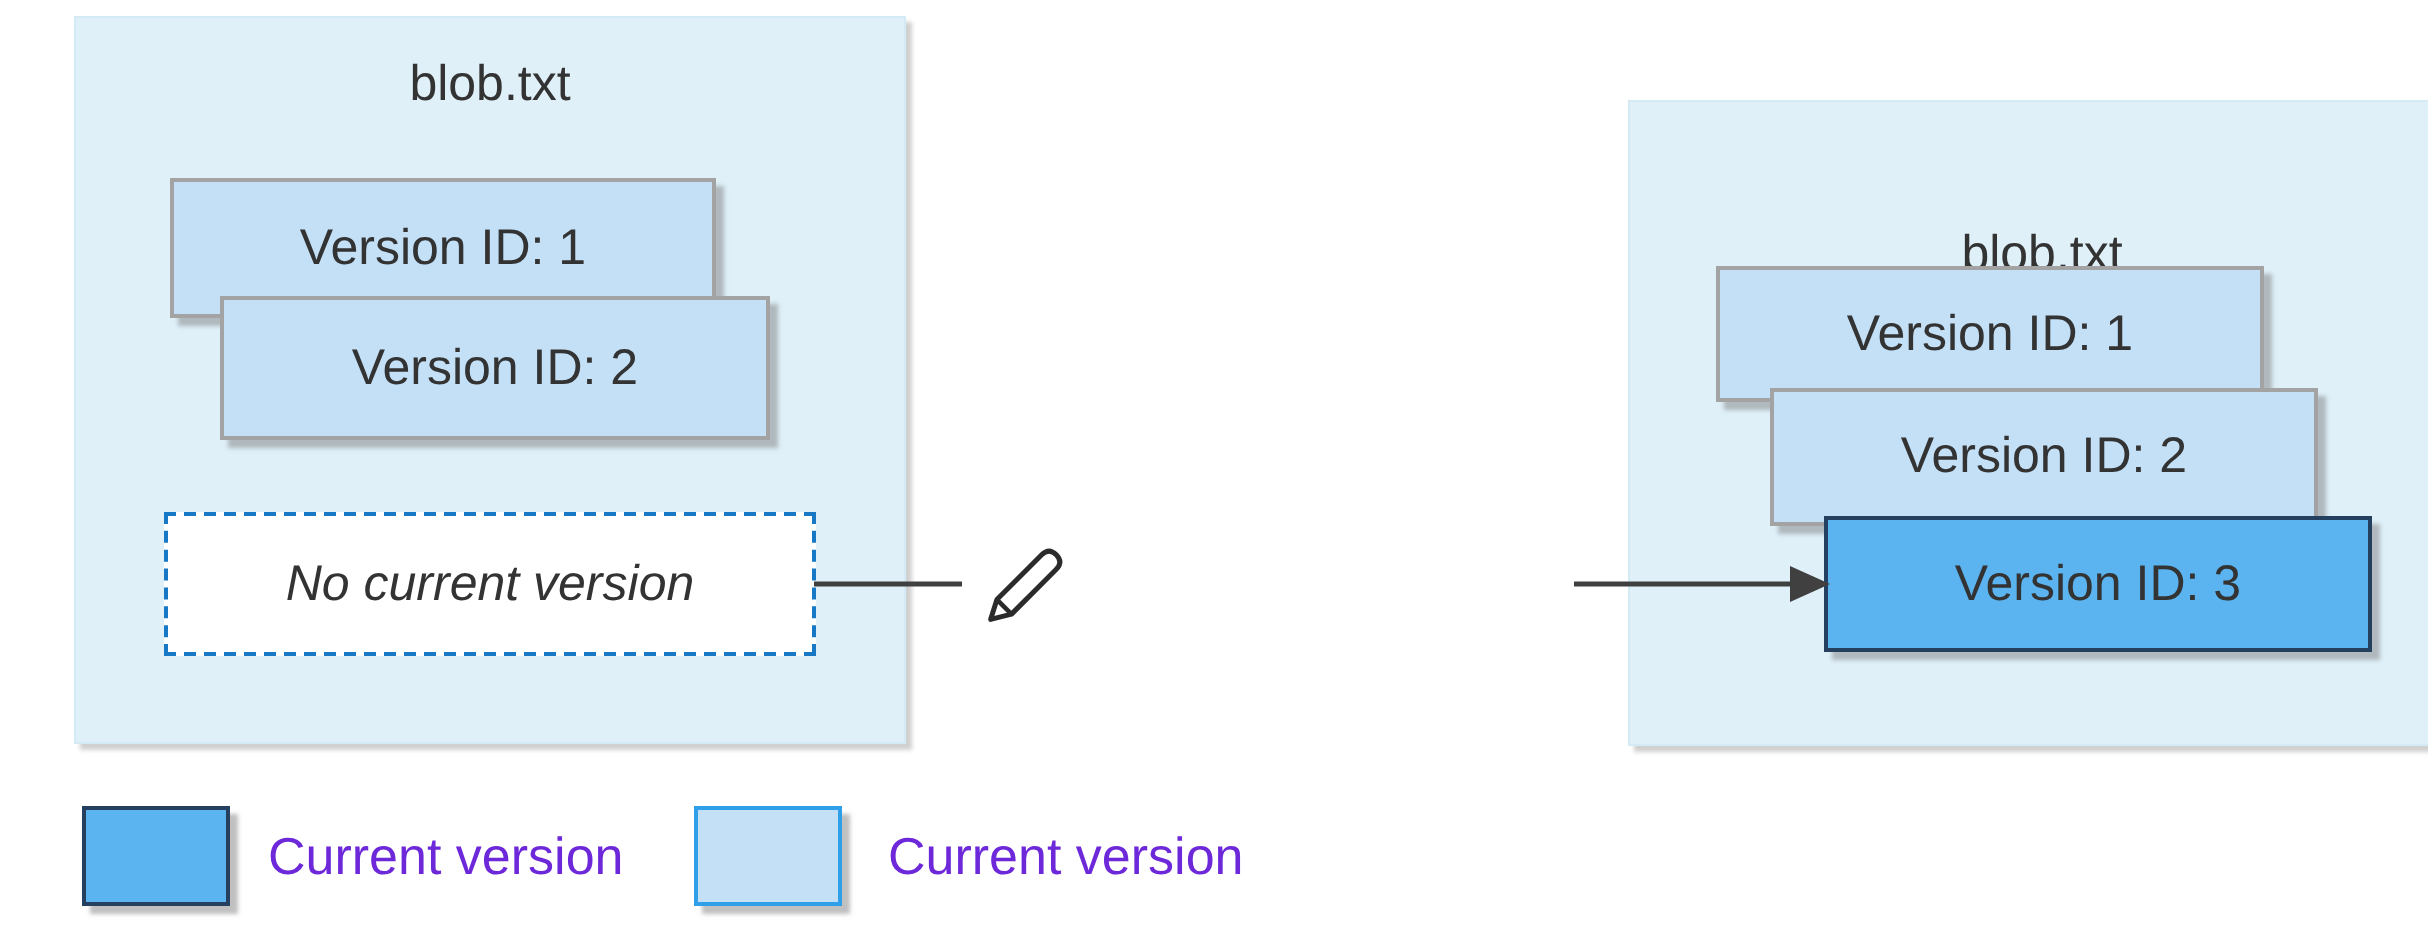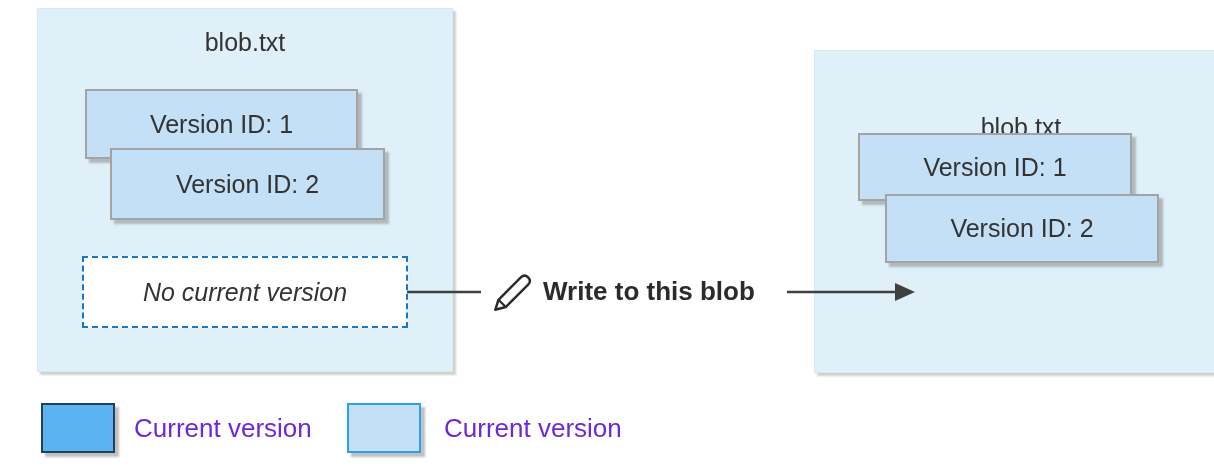--- a/index.html
+++ b/index.html
@@ -113,36 +113,38 @@
   </div>
 
   <div class="container" style="left:785px; top:50px; width:414px; height:323px;">
     <div class="container-title" style="top:62px;">blob.txt</div>
     <div class="vbox previous" style="left:43px; top:82px; width:274px; height:68px;">
       <span>Version ID: 1</span>
     </div>
     <div class="vbox previous" style="left:70px; top:143px; width:274px; height:69px;">
       <span>Version ID: 2</span>
     </div>
+    <div class="vbox current" style="left:97px; top:207px; width:274px; height:68px;">
+      <span>Version ID: 3</span>
+    </div>
   </div>
 
   <svg class="connector-svg">
     <line x1="378" y1="292" x2="452" y2="292" stroke="#404040" stroke-width="2.5"></line>
     <line x1="758" y1="292" x2="868" y2="292" stroke="#404040" stroke-width="2.5"></line>
     <polygon points="866,283 886,292 866,301" fill="#404040"></polygon>
   </svg>
 
   <div class="pencil-wrap">
     <svg viewBox="0 0 48 48" width="50" height="50">
       <path d="M8 40 L11 30.5 L32.5 9 Q36 5.5 39.5 9 Q43 12.5 39.5 16 L18 37.5 Z" fill="none" stroke="#2B2B2B" stroke-width="2.4" stroke-linejoin="round"></path>
       <path d="M11 30.5 L18 37.5" fill="none" stroke="#2B2B2B" stroke-width="2.2"></path>
     </svg>
   </div>
 
-  <div class="action-label">Write to this blob</div>
 
   <div>
     <div class="legend-swatch current" style="left:12px; top:403px;"></div>
     <div class="legend-label" style="left:105px;">Current version</div>
     <div class="legend-swatch previous" style="left:318px; top:403px;"></div>
     <div class="legend-label" style="left:415px;">Current version</div>
   </div>
 
 </div>
 

